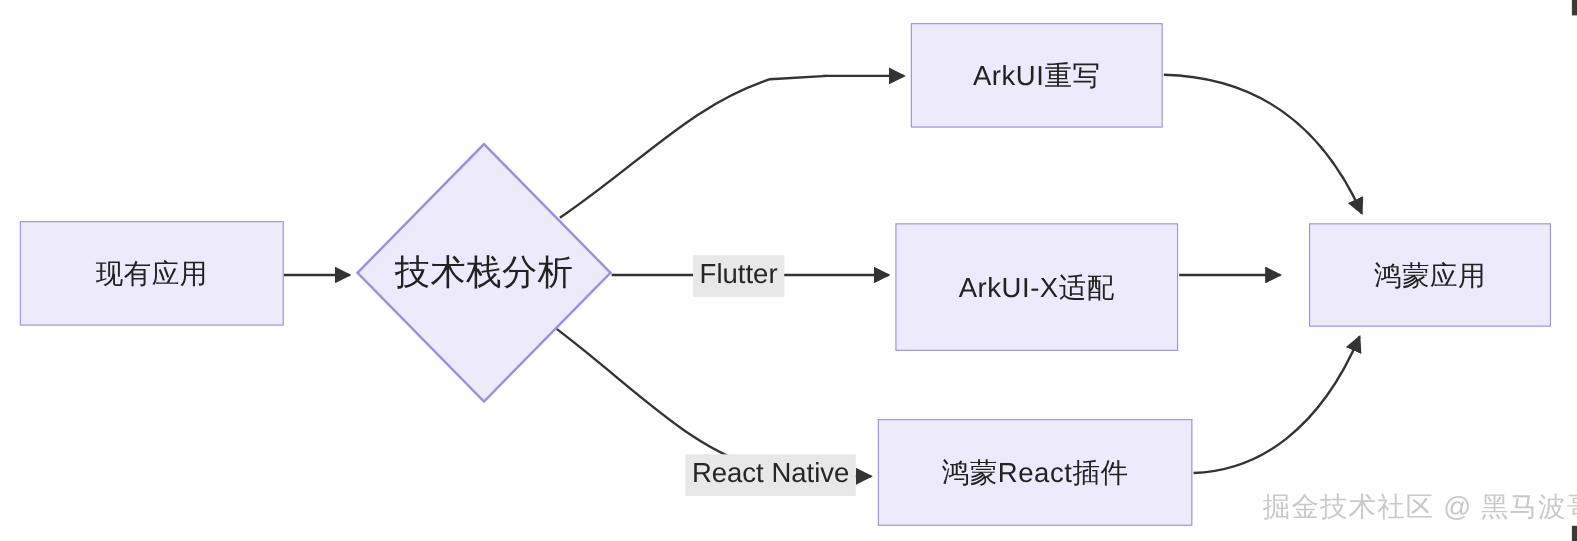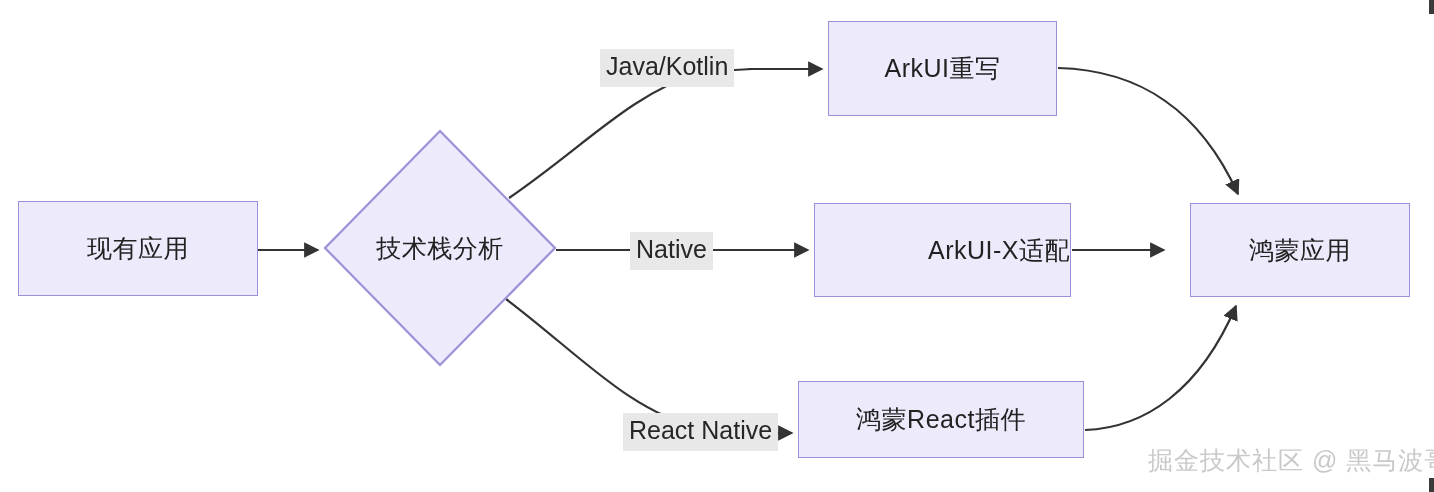--- a/index.html
+++ b/index.html
@@ -43,21 +43,21 @@
     border: none;
   }
   .diamond-shape {
     position: absolute;
     left: 0; top: 0;
     width: 100%; height: 100%;
   }
   .diamond-label {
     position: relative;
     z-index: 2;
-    font-size: 25px;
+    font-size: 32px;
     color: #222222;
   }
   .edge-label {
     position: absolute;
     background: #E8E8E8;
     color: #262626;
     font-size: 25px;
     line-height: 1.18;
     padding: 3px 6px 5px 6px;
     white-space: nowrap;
@@ -114,35 +114,34 @@
     <svg class="diamond-shape" viewBox="0 0 236 240" preserveAspectRatio="none">
       <polygon points="118,3 233,120 118,237 3,120" fill="#ECEAFB" stroke="#9D8FD9" stroke-width="2.2"></polygon>
     </svg>
     <span class="diamond-label">技术栈分析</span>
   </div>
 
   <div class="node" style="left:828px; top:21px; width:229px; height:95px;">
     <span>ArkUI重写</span>
   </div>
 
-  <div class="node" style="left:814px; top:203px; width:257px; height:94px;justify-content:flex-end;">
+  <div class="node" style="left:814px; top:203px; width:257px; height:116px;">
     <span>ArkUI-X适配</span>
   </div>
 
-  <div class="node" style="left:798px; top:381px; width:286px; height:77px;">
+  <div class="node" style="left:798px; top:381px; width:286px; height:97px;">
     <span>鸿蒙React插件</span>
   </div>
 
   <div class="node" style="left:1170px; top:203px; width:220px; height:94px;margin-left:20px;">
     <span>鸿蒙应用</span>
   </div>
 
-  <div class="edge-label" style="left:600px; top:49px;">Java/Kotlin</div>
 
-  <div class="edge-label" style="left:630px; top:232px;">Native</div>
+  <div class="edge-label" style="left:630px; top:232px;">Flutter</div>
 
   <div class="edge-label" style="left:595px; top:413px;margin-left:28px;">React Native</div>
 
   <div class="watermark" style="left:1148px; top:444px;">掘金技术社区 @ 黑马波哥</div>
 
   <div class="corner-mark" style="left:1429px; top:0px; width:5px; height:14px;"></div>
   <div class="corner-mark" style="left:1429px; top:478px; width:5px; height:14px;"></div>
 
 </div>
 

